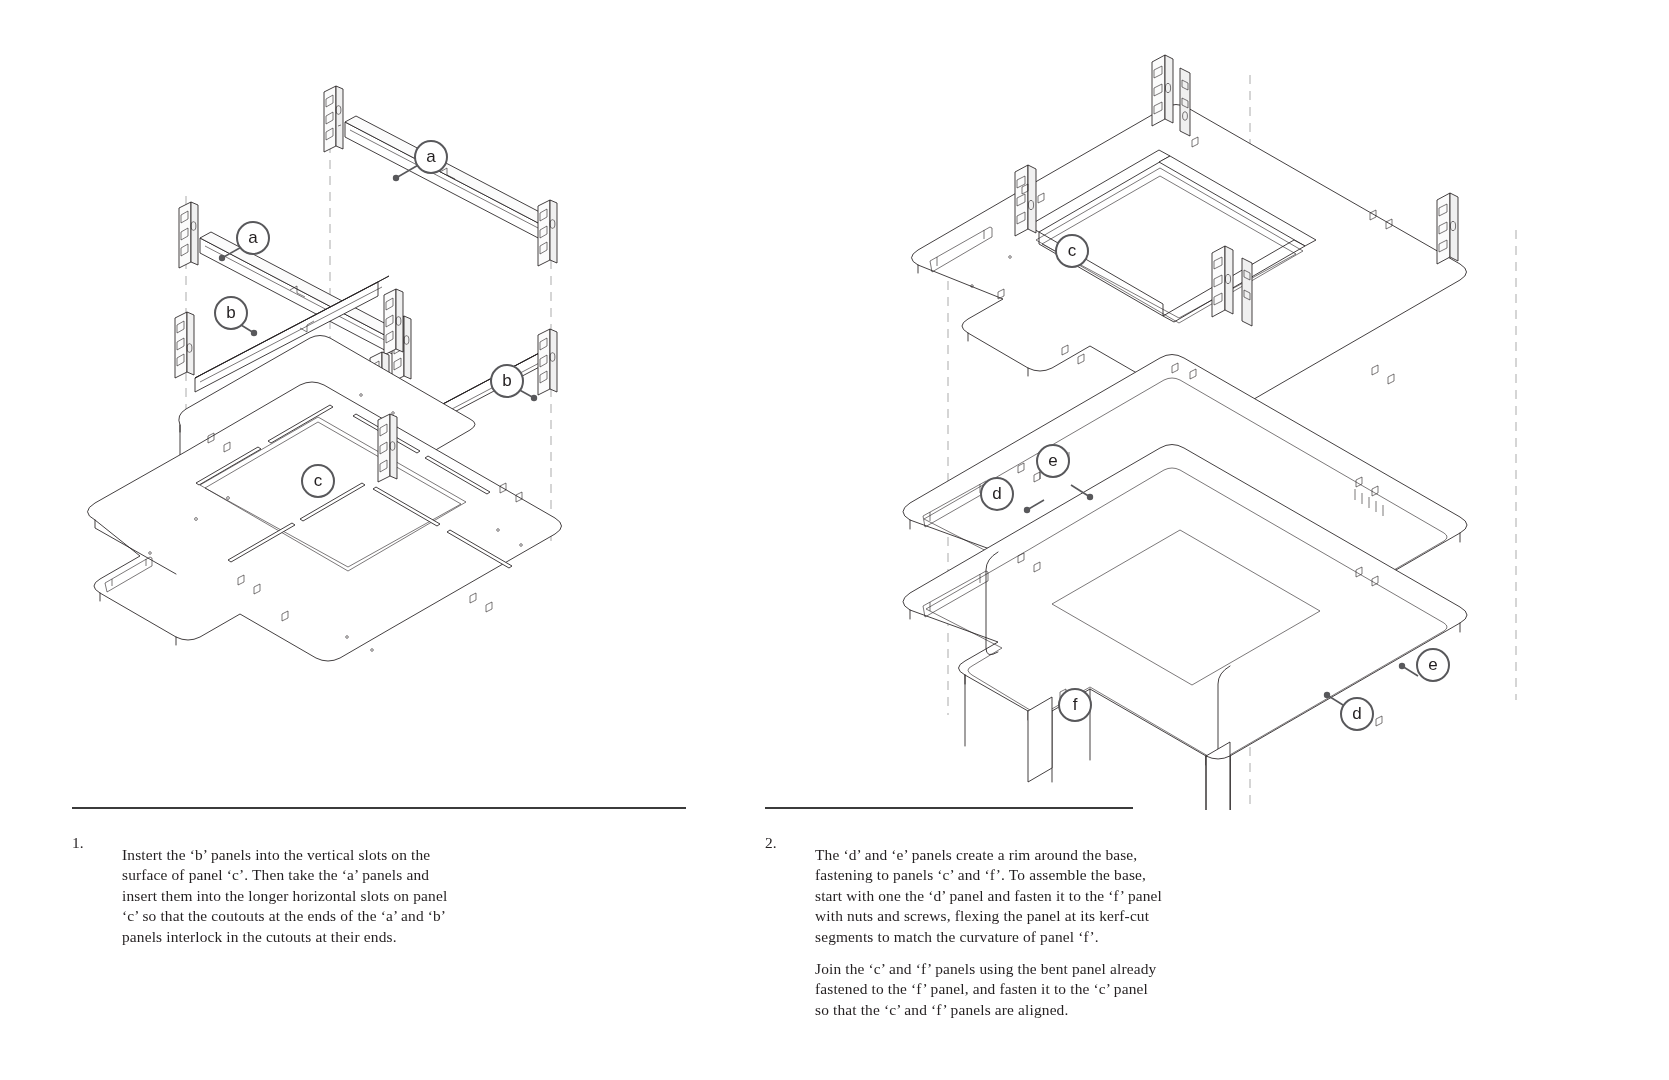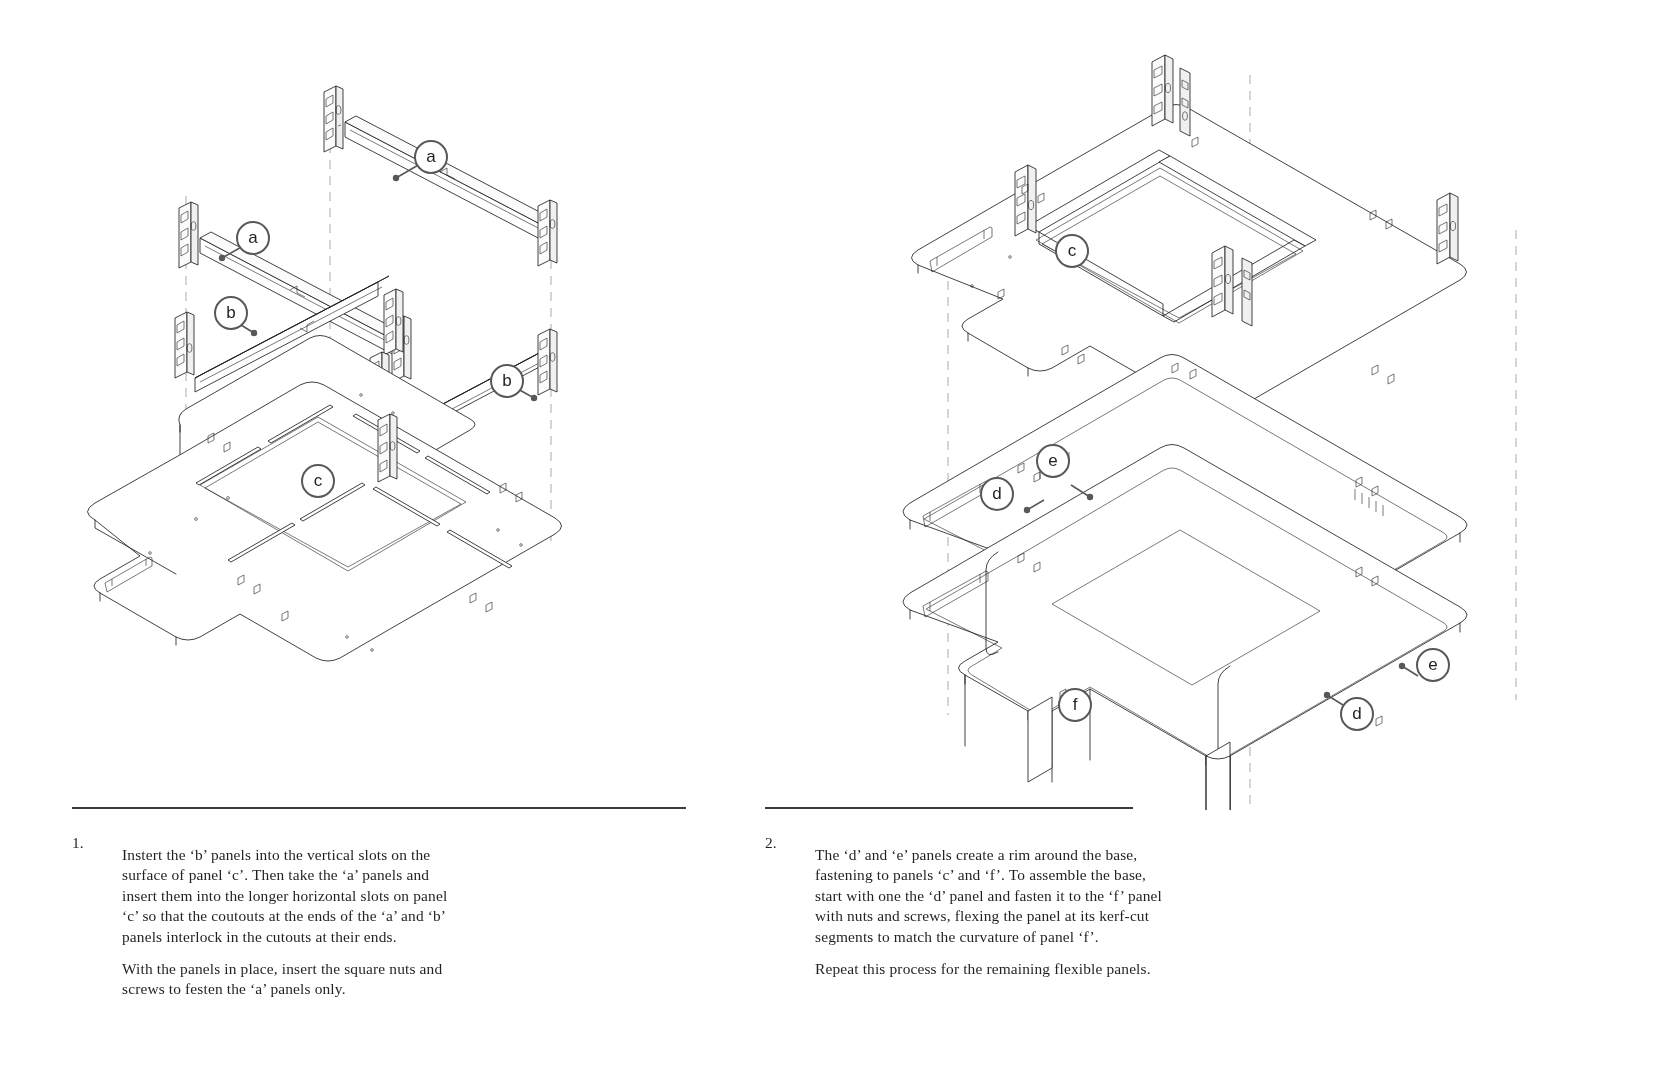--- a/index.html
+++ b/index.html
@@ -363,21 +363,20 @@
     <div class="callout" style="left:301px; top:464px;">
         <span>c</span>
       </div>
 
     <div class="rule rule-left"></div>
 
     <div class="caption caption-left">
       <div class="caption-num">1.</div>
       <div class="caption-body">
         <p class="caption-para">Instert the ‘b’ panels into the vertical slots on the surface of panel ‘c’. Then take the ‘a’ panels and insert them into the longer horizontal slots on panel ‘c’ so that the coutouts at the ends of the ‘a’ and ‘b’ panels interlock in the cutouts at their ends.</p>
-        <p class="caption-para">With the panels in place, insert the square nuts and screws to festen the ‘a’ panels only.</p>
       </div>
     </div>
   </div>
 
   <div class="panel panel-right">
 
     <div class="figure">
       <svg width="909" height="810" viewBox="0 0 909 810" xmlns="http://www.w3.org/2000/svg">
 
         <g>
@@ -641,18 +640,18 @@
     <div class="callout" style="left:298px; top:688px;">
         <span>f</span>
       </div>
 
     <div class="rule rule-right"></div>
 
     <div class="caption caption-right">
       <div class="caption-num">2.</div>
       <div class="caption-body">
         <p class="caption-para">The ‘d’ and ‘e’ panels create a rim around the base, fastening to panels ‘c’ and ‘f’. To assemble the base, start with one the ‘d’ panel and fasten it to the ‘f’ panel with nuts and screws, flexing the panel at its kerf-cut segments to match the curvature of panel ‘f’.</p>
-        <p class="caption-para">Repeat this process for the remaining flexible panels.</p>
+        <p class="caption-para">Join the ‘c’ and ‘f’ panels using the bent panel already fastened to the ‘f’ panel, and fasten it to the ‘c’ panel so that the ‘c’ and ‘f’ panels are aligned.</p>
       </div>
     </div>
   </div>
 
 </div>
 
 </body></html>

